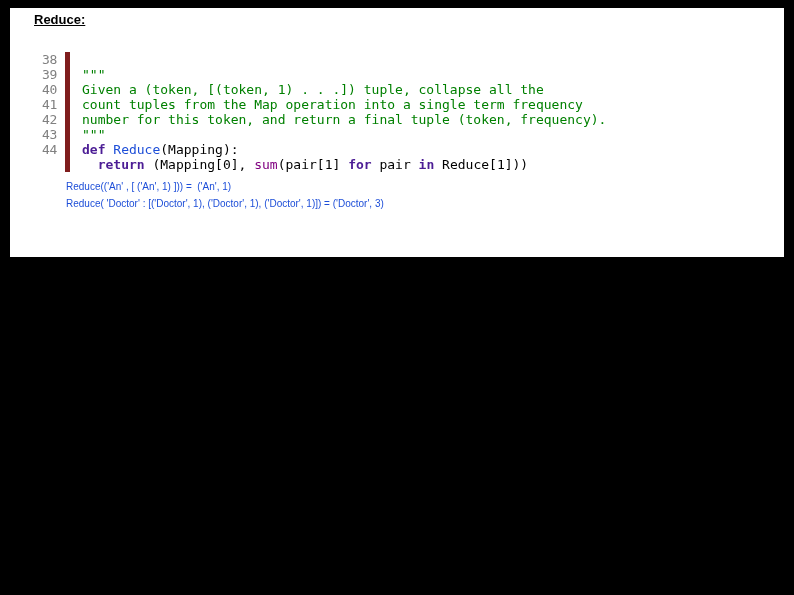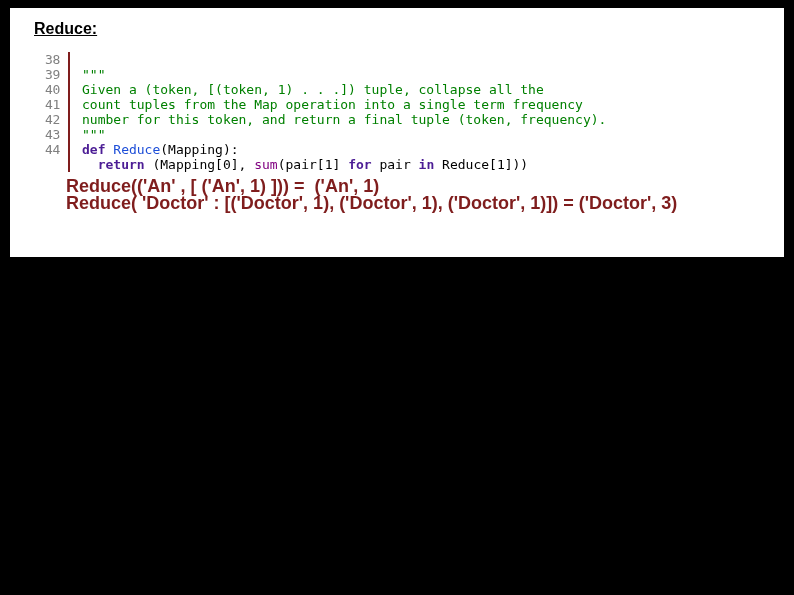--- a/index.html
+++ b/index.html
@@ -12,64 +12,63 @@
   }
   .slide {
     background: #ffffff;
     margin: 8px 10px;
     width: 774px;
     height: 249px;
     position: relative;
   }
   .title {
     position: absolute;
-    top: 12px;
+    top: 4px;
     left: 24px;
-    font-size: 16px;
+    font-size: 13px;
     font-weight: bold;
     color: #000;
     text-decoration: underline;
   }
   .code-block {
     position: absolute;
     top: 44px;
     left: 28px;
     display: flex;
     font-family: "DejaVu Sans Mono", Menlo, Consolas, monospace;
     font-size: 13px;
     line-height: 15px;
   }
   .gutter {
     text-align: right;
     color: #808080;
     padding-right: 8px;
-    border-right: 2px solid #7f1d1d;
+    border-right: 5px solid #7f1d1d;
     width: 32px;
     letter-spacing: -0.3px;
   }
   .gutter div { font-variant-numeric: tabular-nums; }
   .code {
     padding-left: 12px;
     white-space: pre;
     color: #000;
   }
   .str { color: #008000; }
   .kw  { color: #4c1d95; font-weight: bold; }
   .fn  { color: #1d4ed8; }
   .call{ color: #800080; margin-top: 28px; }
   .num { color: #000; }
   .examples {
     position: absolute;
     top: 170px;
     left: 56px;
     font-family: Arial, Helvetica, sans-serif;
-    font-size: 18px;
-    color: #7f1d1d;
+    font-size: 10px;
+    color: #1d4ed8;
     line-height: 17px;
-    font-weight: bold;
   }
   .examples div { white-space: pre; }
 </style>
 </head>
 <body>
 
 <div class="slide">
 
   <div class="title">Reduce:</div>
 

